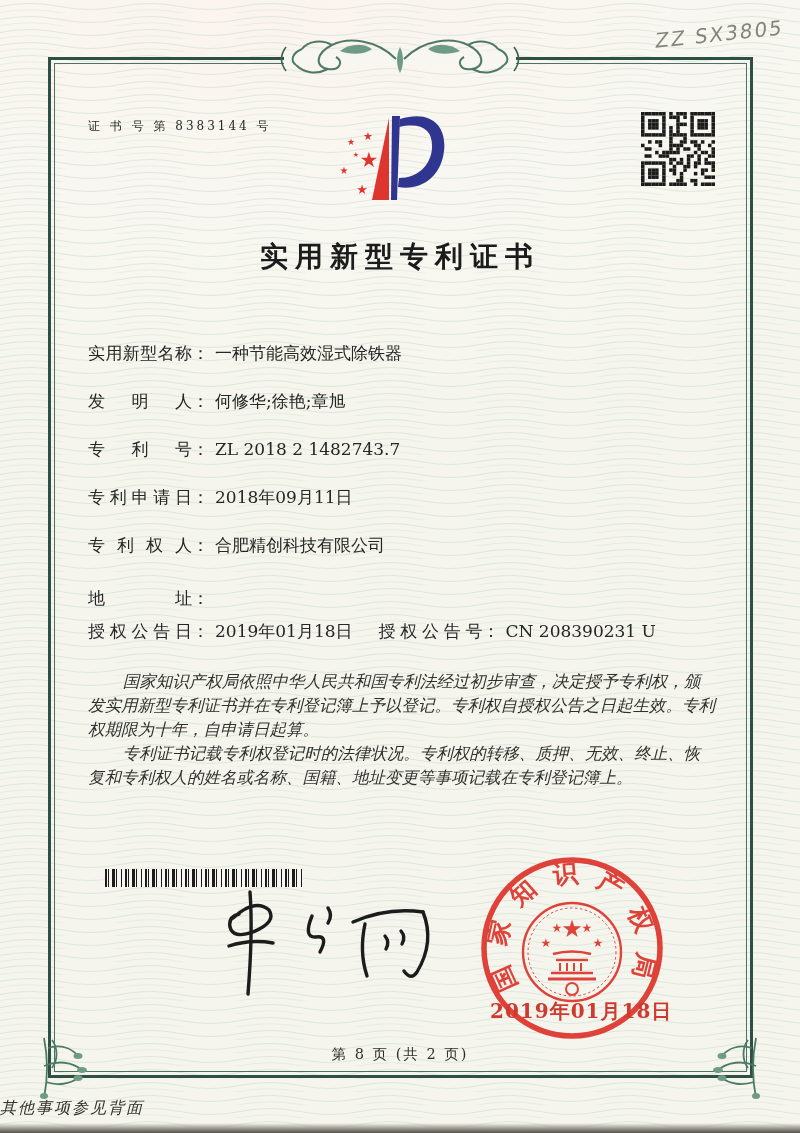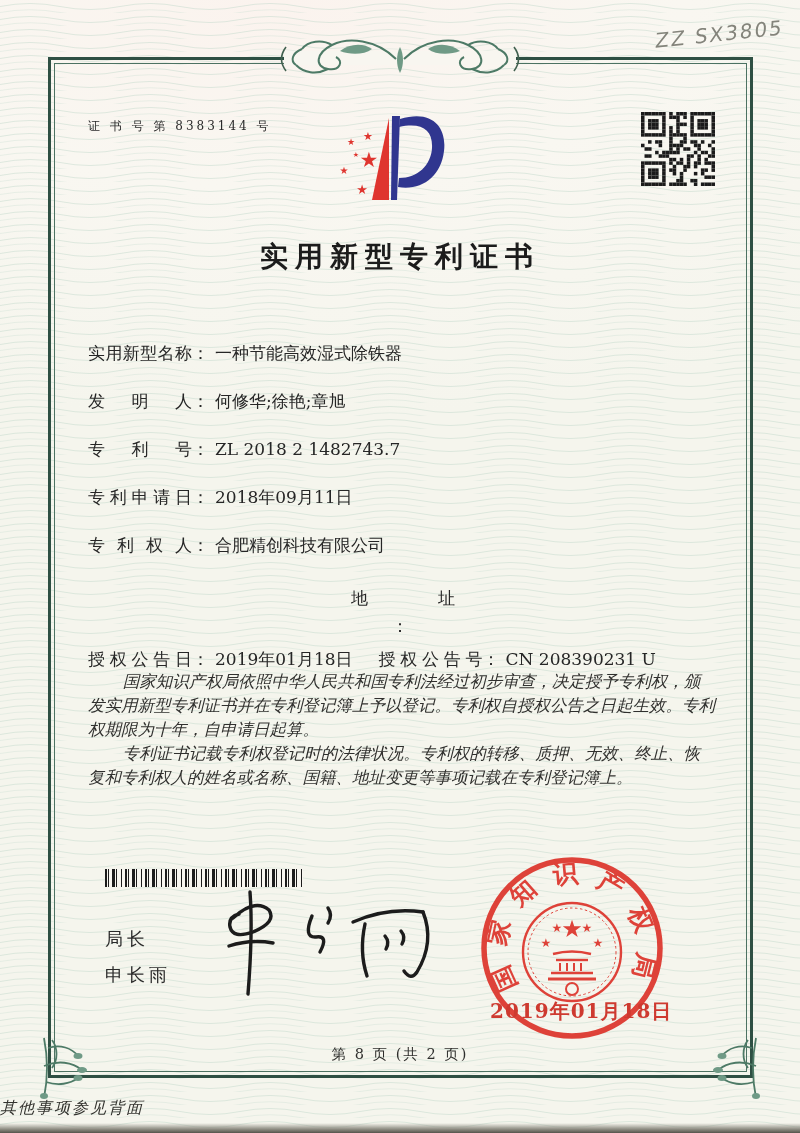--- a/index.html
+++ b/index.html
@@ -18,25 +18,25 @@
   .ornament-br{position:absolute;right:36px;top:1036px;width:100px;height:64px;transform:scaleX(-1);}
   .pencil{position:absolute;right:16px;top:22px;color:#84847b;font-size:20px;
     font-family:"DejaVu Sans","Liberation Sans",sans-serif;
     transform:rotate(-6deg) skewX(-10deg);letter-spacing:2px;}
   .cert-no{position:absolute;left:88px;top:118px;font-size:12px;letter-spacing:3px;color:#2a2a2a;}
   .logo{position:absolute;left:336px;top:110px;width:116px;height:102px;}
   .qr{position:absolute;left:641px;top:112px;width:74px;height:74px;}
   .title{position:absolute;left:0;top:238px;width:100%;margin:0;text-align:center;
     font-size:28px;font-weight:600;letter-spacing:7px;color:#1c1c1c;}
   .fields{position:absolute;left:88px;top:344px;width:630px;font-size:17px;color:#262626;}
-  .field-row{display:flex;align-items:center;height:18px;line-height:18px;margin-bottom:30px;}
+  .field-row{display:flex;align-items:flex-start;height:18px;line-height:18px;margin-bottom:30px;}
   .field-label{display:inline-block;width:104px;text-align:justify;text-align-last:justify;}
   .field-colon{margin-right:6px;}
   .field-value{white-space:pre;}
-  .addr-row{height:auto;line-height:28px;margin-bottom:0;flex-direction:column;}
+  .addr-row{height:auto;line-height:28px;margin-bottom:0;}
   .addr-lines span{display:block;}
   .grant-row{margin-top:10px;margin-bottom:10px;}
   .grant-right{display:flex;align-items:baseline;margin-left:26px;}
   .body-text{position:absolute;left:88px;top:670px;width:628px;font-size:16.5px;
     line-height:24px;color:#30302e;font-style:italic;}
   .body-text p{margin:0;text-indent:2.1em;}
   .barcode{position:absolute;left:105px;top:869px;width:198px;height:18px;
     background:repeating-linear-gradient(90deg,
       #1c1c1c 0 2px,#f8f6f0 2px 3px,#1c1c1c 3px 4px,#f8f6f0 4px 7px,
       #1c1c1c 7px 10px,#f8f6f0 10px 11px,#1c1c1c 11px 12px,#f8f6f0 12px 16px,
@@ -410,24 +410,20 @@
     </div>
   </div>
 
   <div class="body-text">
     <p>国家知识产权局依照中华人民共和国专利法经过初步审查，决定授予专利权，颁发实用新型专利证书并在专利登记簿上予以登记。专利权自授权公告之日起生效。专利权期限为十年，自申请日起算。</p>
     <p>专利证书记载专利权登记时的法律状况。专利权的转移、质押、无效、终止、恢复和专利权人的姓名或名称、国籍、地址变更等事项记载在专利登记簿上。</p>
   </div>
 
   <div class="barcode"></div>
 
-  <div class="officer">
-    <div>局长</div>
-    <div>申长雨</div>
-  </div>
 
   <svg class="signature" viewBox="0 0 235 118">
     <g fill="none" stroke="#1c1c1c" stroke-width="3.4" stroke-linecap="round">
       <path d="M18,36 Q40,16 54,28 Q62,40 38,50 Q18,57 15,45 Q13,35 24,32"></path>
       <path d="M35,10 Q38,50 33,112"></path>
       <path d="M14,64 Q36,57 58,61"></path>
       <path d="M97,34 Q88,56 101,55 Q114,53 105,70"></path>
       <path d="M113,26 Q118,33 113,41"></path>
       <path d="M138,40 Q172,25 208,30"></path>
       <path d="M150,42 Q144,70 152,94"></path>

